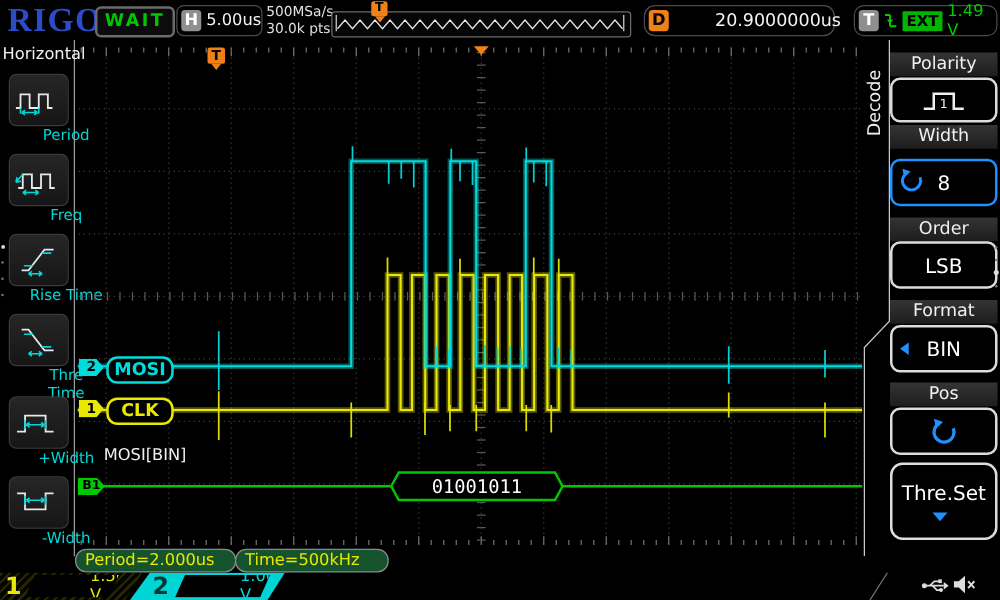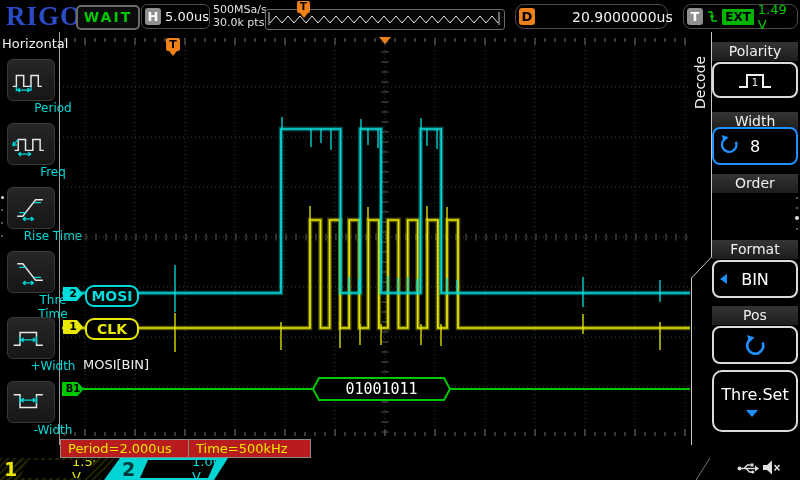--- a/index.html
+++ b/index.html
@@ -57,22 +57,22 @@
         font-size:15px;font-family:"DejaVu Sans Mono",monospace;}
   #trig-pennant{left:166px;top:38px;width:14px;height:13px;background:#f08018;
         border-radius:2px;color:#000;font-size:11px;font-weight:bold;text-align:center;
         line-height:13px;}
   #trig-pennant:after{content:"";position:absolute;left:3px;top:13px;
         border-left:4px solid transparent;border-right:4px solid transparent;
         border-top:5px solid #f08018;}
   #center-marker{left:379px;top:37px;width:0;height:0;
         border-left:6px solid transparent;border-right:6px solid transparent;
         border-top:7px solid #f08018;}
-  .meas-box{top:439px;height:17px;background:#b91c1c;border:1px solid #8a8a8a;
-        border-radius:0;color:#e8e800;font-size:13px;line-height:17px;padding:0 7px;}
+  .meas-box{top:439px;height:17px;background:#14532d;border:1px solid #8a8a8a;
+        border-radius:9px;color:#e8e800;font-size:13px;line-height:17px;padding:0 7px;}
   
   #right-menu{left:690px;top:32px;width:110px;height:413px;background:#000;}
   #decode-tab{left:2px;top:12px;height:76px;width:18px;color:#f0f0f0;font-size:14px;
         writing-mode:vertical-rl;transform:rotate(180deg);text-align:center;}
   .rm-hdr{left:22px;width:86px;height:19px;background:linear-gradient(#343434,#1d1d1d);
         border-radius:0;color:#f0f0f0;font-size:14px;text-align:center;line-height:19px;}
   .rm-box{left:22px;width:82px;background:#000;border:2px solid #dcdcdc;border-radius:8px;
         color:#fff;font-size:16px;display:flex;align-items:center;justify-content:center;}
   .rm-box.active{border-color:#1e90ff;}
   .tri-left{width:0;height:0;border-top:5px solid transparent;border-bottom:5px solid transparent;
@@ -509,30 +509,33 @@
   <div class="abs" id="decode-tab">Decode</div>
 
   <div class="abs rm-hdr" style="top:10px">Polarity</div>
   <div class="abs rm-box" style="top:30px;height:32px">
     <svg width="44" height="26" viewBox="0 0 44 26">
       <path d="M6 20 h8 v-12 h16 v12 h8" fill="none" stroke="#f0f0f0" stroke-width="2"></path>
       <text x="22" y="19" fill="#f0f0f0" font-size="10" text-anchor="middle" font-family="DejaVu Sans">1</text>
     </svg>
   </div>
 
-  <div class="abs rm-hdr" style="top:80px">Width</div>
+  <div class="abs rm-hdr" style="top:68px">Width</div>
   <div class="abs rm-box active" style="top:95px;height:34px">
     <svg class="abs" style="left:5px;top:5px" width="20" height="20" viewBox="0 0 22 22">
       <path d="M7.5 4.6 A8 8 0 1 0 18.6 8.6" fill="none" stroke="#1e90ff" stroke-width="2.6"></path>
       <polygon points="3.2,1 10.5,3.6 4.8,8.8" fill="#1e90ff"></polygon>
     </svg>
     <span>8</span>
   </div>
 
   <div class="abs rm-hdr" style="top:142px">Order</div>
+  <div class="abs rm-box" style="top:161px;height:34px">
+    <span>LSB</span>
+  </div>
 
   <div class="abs rm-hdr" style="top:208px">Format</div>
   <div class="abs rm-box" style="top:228px;height:34px">
     <span class="tri-left"></span>
     <span>BIN</span>
   </div>
 
   <div class="abs rm-hdr" style="top:274px">Pos</div>
   <div class="abs rm-box" style="top:294px;height:34px">
     <svg width="22" height="22" viewBox="0 0 22 22">

